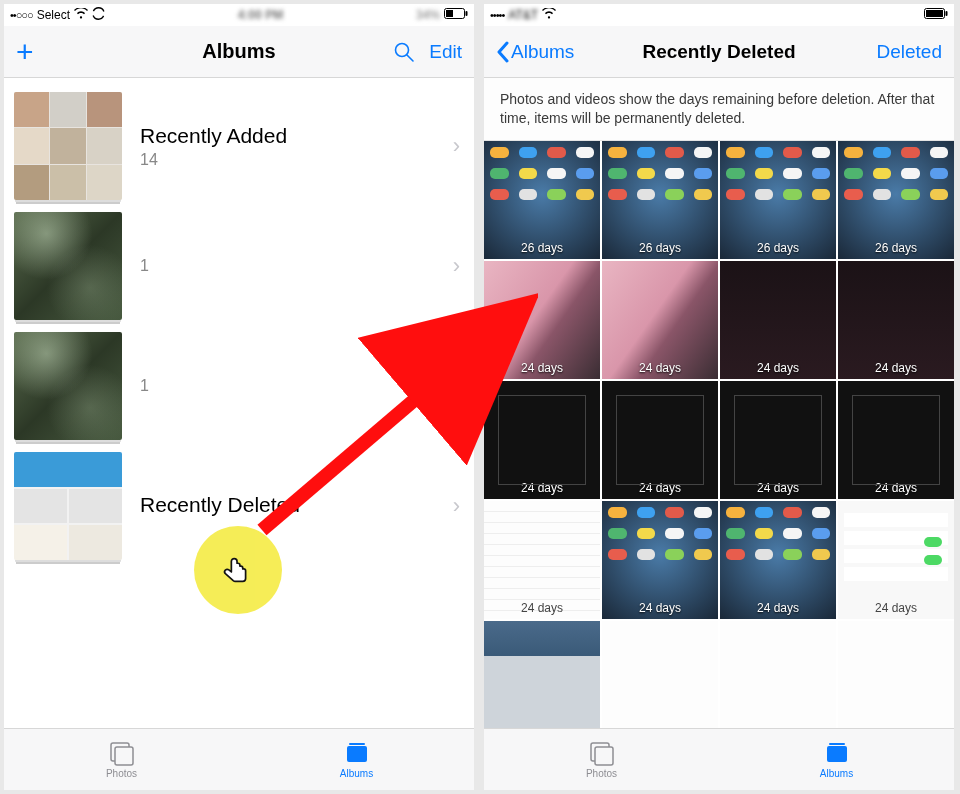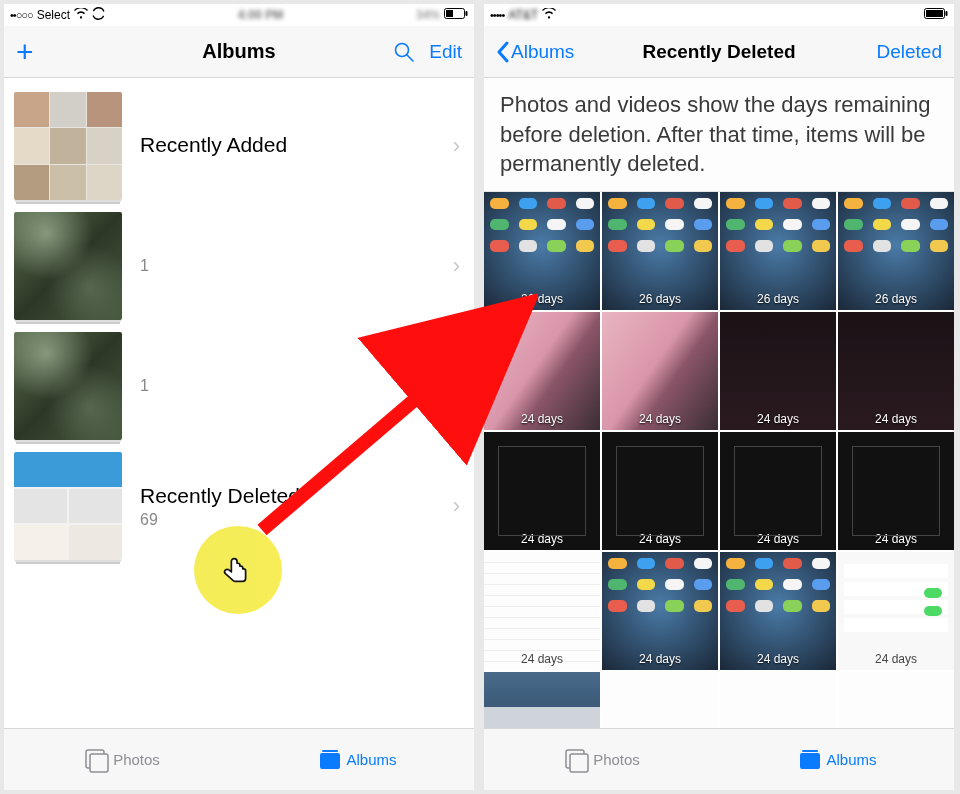--- a/index.html
+++ b/index.html
@@ -172,35 +172,35 @@
   
   .tabbar {
     height: 62px;
     background: #f7f7f8;
     border-top: 1px solid #d7d7d7;
     display: flex;
   }
   .tab {
     flex: 1;
     display: flex;
-    flex-direction: row;
+    flex-direction: column;
     align-items: center;
     justify-content: center;
     gap: 2px;
     color: #8e8e93;
-    font-size: 15px;
+    font-size: 10px;
     cursor: pointer;
   }
   .tab.active { color: #0a7bff; }
   .tab svg { width: 28px; height: 26px; }
 
   
   .info-text {
     padding: 12px 16px;
-    font-size: 22px;
+    font-size: 14px;
     line-height: 1.35;
     color: #3a3a3a;
     background: #fdfdfd;
     border-bottom: 1px solid #e4e4e4;
   }
 
   
   .photo-grid {
     flex: 1;
     display: grid;
@@ -377,20 +377,21 @@
             <div></div>
             <div></div>
             <div></div>
             <div></div>
             <div></div>
             <div></div>
             <div></div>
         </div>
         <div class="album-info">
           <div class="album-title">Recently Added</div>
+          <div class="album-count">14</div>
         </div>
         <span class="chevron">›</span>
       </div>
 
       <div class="album-row">
         <div class="thumb single thumb-timelapse"></div>
         <div class="album-info">
           <div class="album-count">1</div>
         </div>
         <span class="chevron">›</span>
@@ -407,21 +408,20 @@
       <div class="album-row">
         <div class="thumb thumb-deleted">
           <div></div>
             <div></div>
             <div></div>
             <div></div>
             <div></div>
         </div>
         <div class="album-info">
           <div class="album-title">Recently Deleted</div>
-          <div class="album-count">69</div>
         </div>
         <span class="chevron">›</span>
       </div>
 
     </div>
 
     <div class="tabbar">
       <div class="tab">
         <svg viewBox="0 0 28 26">
             <rect x="3" y="3" width="18" height="18" rx="2" fill="none" stroke="#8e8e93" stroke-width="1.5"></rect>

